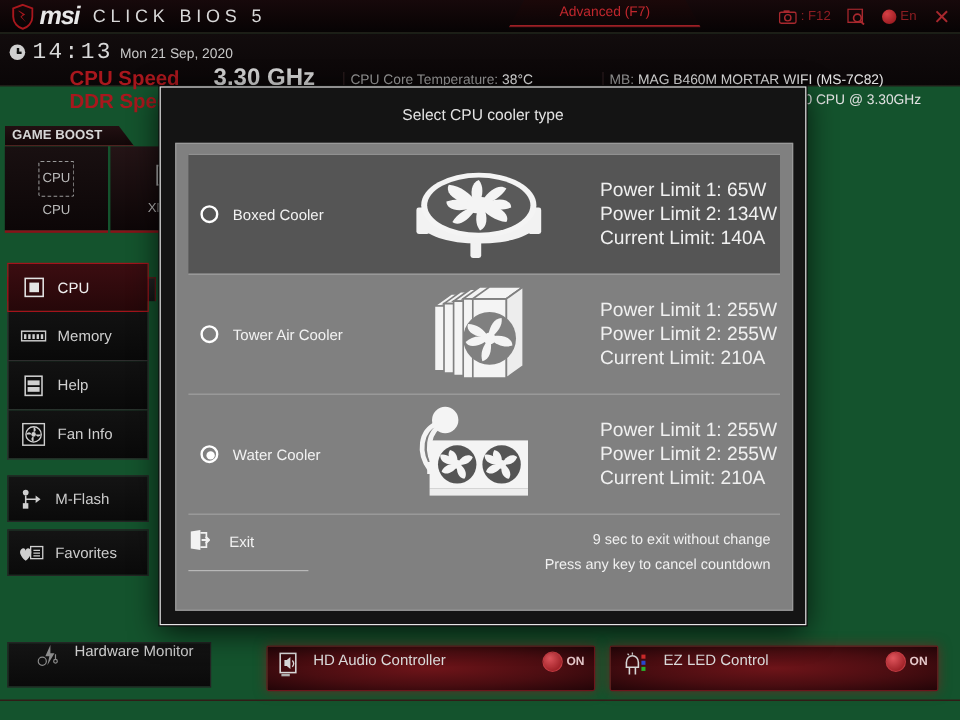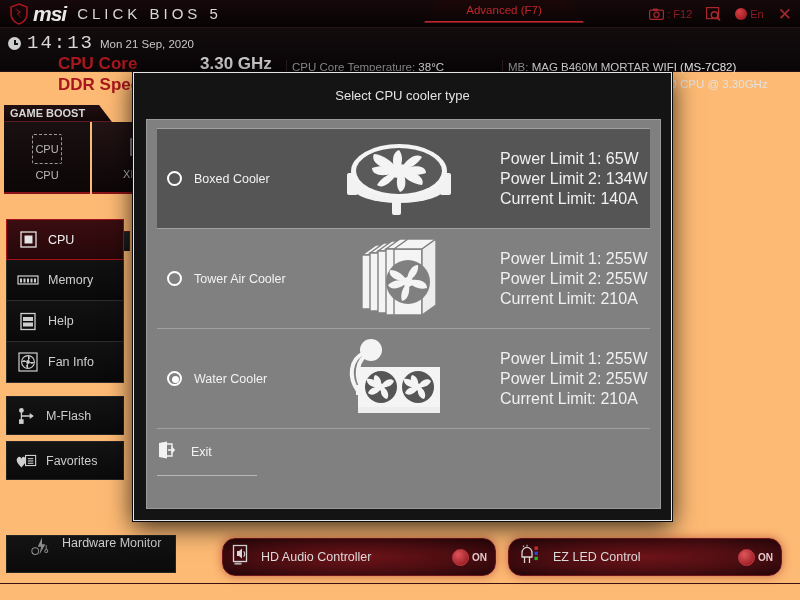--- a/index.html
+++ b/index.html
@@ -2,21 +2,21 @@
 <html><head>
 <meta charset="utf-8">
 <style>
   * { box-sizing: border-box; margin: 0; padding: 0; }
   html, body {
     width: 800px; height: 600px;
     background: #000;
     font-family: "Liberation Sans", sans-serif;
     overflow: hidden;
   }
-  #screen { position: relative; width: 800px; height: 600px; background: #fdba74; }
+  #screen { position: relative; width: 800px; height: 600px; background: #14532d; }
 
   
   .header {
     position: absolute; left: 0; top: 0; width: 800px; height: 28px;
     background: linear-gradient(180deg,#17090b 0%, #0d0506 60%, #060304 100%);
     border-bottom: 1px solid #2a1114;
   }
   .msi-logo { position: absolute; left: 10px; top: 2px; display: flex; align-items: center; gap: 5px; }
   .msi-shield { width: 18px; height: 22px; position: relative; }
   .msi-shield svg { display:block; }
@@ -56,21 +56,21 @@
   }
   .clock-wrap { position: absolute; left: 8px; top: 4px; display: flex; align-items: baseline; gap: 6px; }
   .clock-ico { width: 13px; height: 13px; border-radius: 50%; background: #cfcfcf; position: relative; align-self: center;}
   .clock-ico:after { content:''; position:absolute; left:6px; top:3px; width:1.5px; height:4px; background:#111; }
   .clock-ico:before { content:''; position:absolute; left:6px; top:6.5px; width:4px; height:1.5px; background:#111; }
   .time { font-size: 19px; color: #d9d9d9; letter-spacing: 2px; font-family: "Liberation Mono", monospace; }
   .date { font-size: 11.5px; color: #c8c8c8; }
   .spd-rows { position: absolute; left: 58px; top: 26px; }
   .spd-row { display: flex; align-items: baseline; height: 21px; }
   .spd-lbl { width: 120px; font-size: 17px; color: #a8171d; font-weight: bold; }
-  .spd-val { font-size: 17px; color: #d2d2d2; font-weight: bold; margin-left: 22px; }
+  .spd-val { font-size: 20px; color: #d2d2d2; font-weight: bold; }
   .temps { position: absolute; left: 292px; top: 31px; }
   .temp-line { font-size: 11.5px; color: #9b9b9b; line-height: 17px; }
   .temp-line b { color: #e2e2e2; font-weight: normal; }
   .mbinfo { position: absolute; left: 508px; top: 31px; }
   .mb-line { font-size: 11.5px; color: #9b9b9b; line-height: 17px; }
   .mb-line b { color: #e2e2e2; font-weight: normal; }
   .sep-v { position:absolute; left:286px; top:32px; width:1px; height:34px; background:#2c1d1f; }
   .sep-v2 { position:absolute; left:502px; top:32px; width:1px; height:34px; background:#2c1d1f; }
 
   
@@ -147,24 +147,24 @@
   .scrollbar {
     position:absolute; left:662px; top:110px; width:10px; height:400px;
     background:#1a1a1a; border:1px solid #333;
   }
   .scrollthumb { position:absolute; left:0; top:0; width:8px; height:330px;
     background: linear-gradient(90deg,#d0d0d0,#8f8f8f); }
 
   
   .bottombar { position:absolute; left:0; top:527px; width:800px; height:73px; }
   .toggle-card {
-    position:absolute; height:38px; border:1px solid #6d161c; border-radius:13px;
+    position:absolute; height:38px; border:1px solid #6d161c; border-radius:2px;
     background: radial-gradient(ellipse at 50% 50%, #6e1419 0%, #4a0d11 55%, #230508 100%);
     box-shadow: 0 0 10px rgba(150,22,30,.5);
-    display:flex; align-items:center; padding: 15px 8px; gap:10px;
+    display:flex; align-items:flex-start; padding: 4px 8px; gap:10px;
   }
   .toggle-card .lbl { color:#dcdcdc; font-size:12.5px; flex:1; }
   .onpill {
     display:flex; align-items:center; gap:3px;
   }
   .onpill .knob {
     width:17px; height:17px; border-radius:50%;
     background: radial-gradient(circle at 35% 30%, #e0555c, #8b1117);
     border:1px solid #c13a41;
   }
@@ -262,21 +262,21 @@
 
   <div class="infostrip">
     <div class="clock-wrap">
       <span class="clock-ico"></span>
       <span class="time">14:13</span>
       <span class="date">Mon  21 Sep, 2020</span>
     </div>
 
     <div class="spd-rows">
       <div class="spd-row">
-        <span class="spd-lbl">CPU Core</span>
+        <span class="spd-lbl">CPU Speed</span>
         <span class="spd-val">3.30 GHz</span>
       </div>
       <div class="spd-row">
         <span class="spd-lbl">DDR Speed</span>
         <span class="spd-val"></span>
       </div>
     </div>
 
     <div class="sep-v"></div>
     <div class="temps">
@@ -584,18 +584,22 @@
           <span>
             <svg width="18" height="18" viewBox="0 0 18 18">
               <path d="M2 2 L10 0.6 V17.4 L2 16 Z" fill="#f2f2f2"></path>
               <path d="M10 3 H15 V15 H10" fill="none" stroke="#f2f2f2" stroke-width="1.4"></path>
               <path d="M11 9 H17 M14.4 6.2 L17.2 9 L14.4 11.8" fill="none" stroke="#f2f2f2" stroke-width="1.6"></path>
             </svg>
           </span>
           <span>Exit</span>
         </div>
         <div class="exit-underline"></div>
+        <div class="countdown">
+          <div>9  sec to exit without change</div>
+          <div>Press any key to cancel countdown</div>
+        </div>
       </div>
 
     </div>
   </div>
 
 </div>
 
 </body></html>

